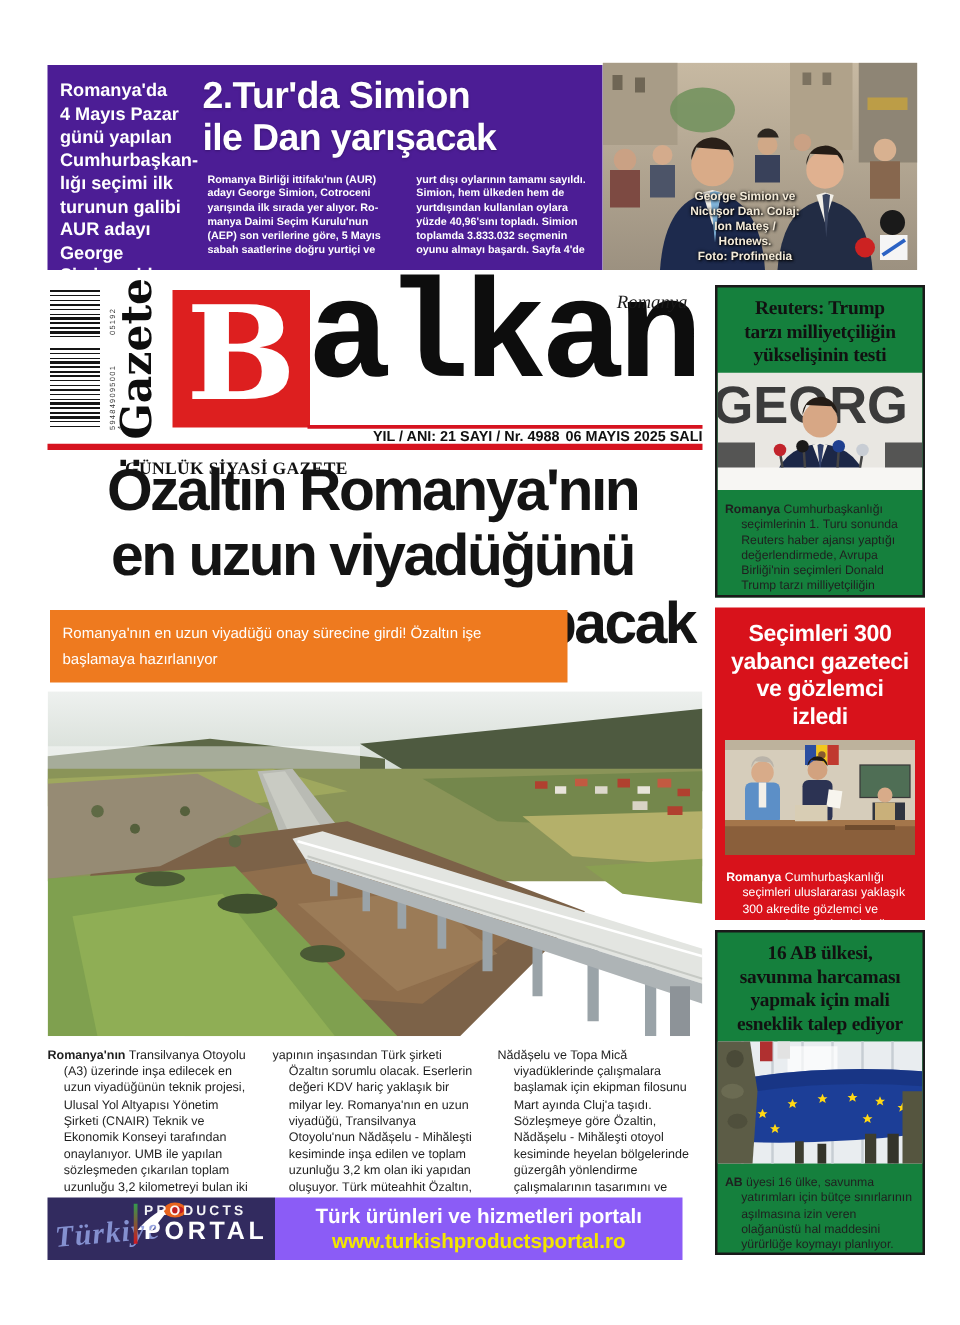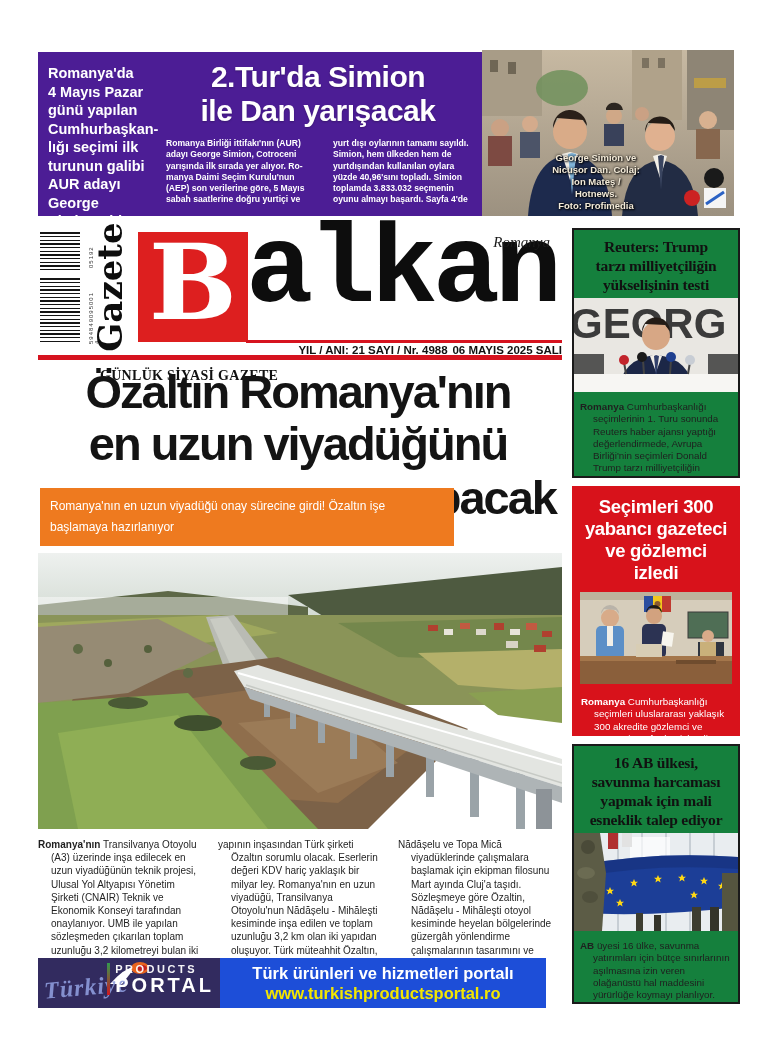--- a/index.html
+++ b/index.html
@@ -4,21 +4,21 @@
 <style>
   * { margin:0; padding:0; box-sizing:border-box; }
   html,body { background:#ffffff; }
   body { font-family:"Liberation Sans", sans-serif; }
   .page { position:relative; width:768px; height:1060px; background:#fff; overflow:hidden; }
   .ml { white-space:pre-line; }
 
   
   .top-banner { position:absolute; left:38px; top:52px; width:444px; height:164px; background:#4c1d95; }
   .tb-summary { position:absolute; left:10px; top:12px; width:112px; color:#fff; font-weight:bold; font-size:14.5px; line-height:18.5px; }
-  .tb-headline { position:absolute; left:124px; top:8px; width:312px; text-align:center; color:#fff; font-weight:bold; font-size:30px; line-height:34px; letter-spacing:-0.5px; text-shadow:0 1px 2px rgba(0,0,0,.25); }
+  .tb-headline { position:absolute; left:124px; top:8px; width:312px; text-align:left; color:#fff; font-weight:bold; font-size:30px; line-height:34px; letter-spacing:-0.5px; text-shadow:0 1px 2px rgba(0,0,0,.25); }
   .tb-cols { position:absolute; left:128px; top:86px; width:308px; display:flex; gap:26px; }
   .tb-col { width:149px; color:#fff; font-weight:bold; font-size:8.6px; line-height:11.3px; text-align:left; }
 
   
   .top-photo { position:absolute; left:482px; top:50px; width:252px; height:166px; overflow:hidden; }
   .top-photo svg { display:block; }
   .tp-caption { position:absolute; left:50%; bottom:4px; transform:translateX(-58%); width:150px; text-align:center; color:#f3ead8; font-weight:bold; font-size:9.5px; line-height:12px; text-shadow:0 0 3px #000, 1px 1px 2px #000; }
 
   
   .masthead { position:absolute; left:38px; top:224px; width:524px; height:136px; }
@@ -60,21 +60,21 @@
   .para b { font-weight:bold; }
 
   
   .ad { position:absolute; left:38px; top:958px; width:508px; height:50px; display:flex; }
   .ad-left { position:relative; width:182px; height:50px; background:#322b5f; overflow:hidden; }
   .ad-script { position:absolute; left:6px; top:16px; font-family:"Liberation Serif", serif; font-style:italic; font-weight:bold; font-size:24px; color:#8d9bdc; transform:rotate(-5deg); letter-spacing:1px; opacity:.9; }
   .ad-flame { position:absolute; left:68px; top:2px; }
   .ad-pp { position:absolute; right:6px; top:5px; border-left:3px solid; border-image:linear-gradient(#2e9e4f,#d6131f) 1; padding-left:5px; color:#fff; }
   .ad-products { font-size:11px; letter-spacing:2.5px; font-weight:bold; opacity:.95; }
   .ad-portal { font-size:20px; letter-spacing:3px; font-weight:bold; line-height:20px; }
-  .ad-right { width:326px; height:50px; background:#1d4ed8; display:flex; flex-direction:column; align-items:center; justify-content:center; }
+  .ad-right { width:326px; height:50px; background:#8b5cf6; display:flex; flex-direction:column; align-items:center; justify-content:center; }
   .ad-line1 { color:#fff; font-weight:900; font-size:16.5px; line-height:20px; }
   .ad-line2 { color:#f3e600; font-weight:900; font-size:16.5px; line-height:20px; }
 
   
   .rail-story { position:absolute; left:572px; width:168px; background:#15803d; }
   .s1 { top:228px; height:250px; border:2px solid #1a1a1a; overflow:hidden; }
   .s3 { top:744px; height:260px; border:2px solid #1a1a1a; overflow:hidden; }
   .rs-head { padding:7px 4px 4px 4px; text-align:center; font-family:"Liberation Serif", serif; font-weight:bold; font-size:15.5px; line-height:19px; color:#111; letter-spacing:-0.2px; }
   .rs-body { padding:5px 6px; font-size:9.8px; line-height:12.3px; color:#1f1f1f; }
   .s2 { top:486px; height:250px; background:#d8121b; overflow:hidden; }

